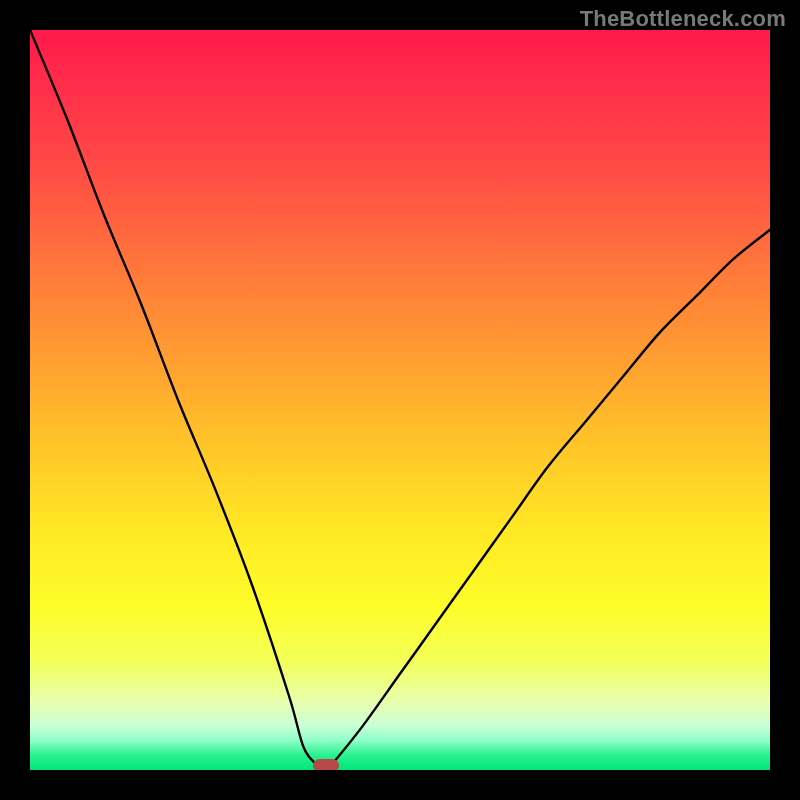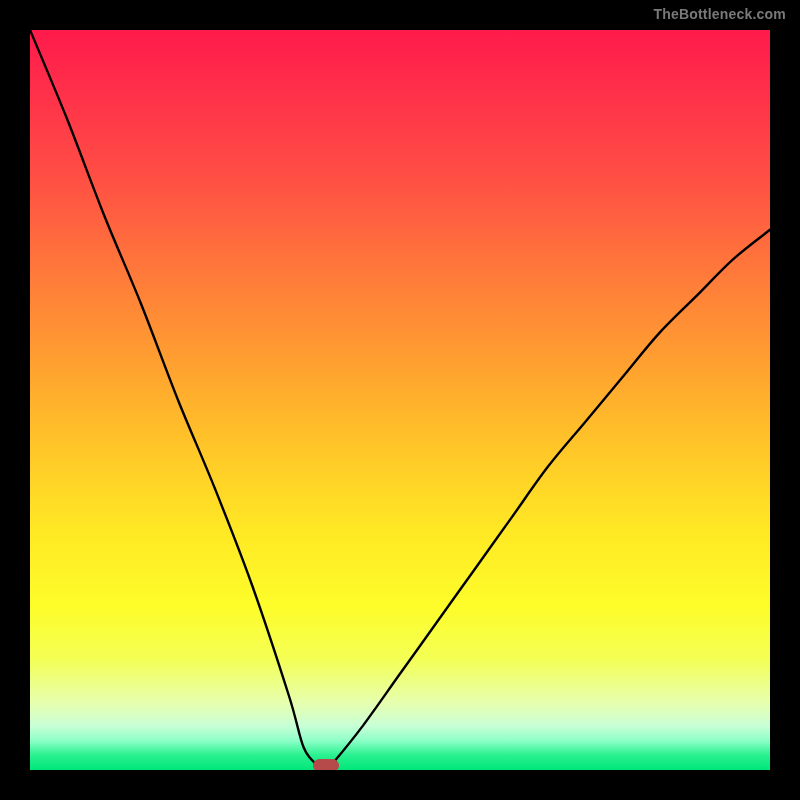--- a/index.html
+++ b/index.html
@@ -50,21 +50,21 @@
   }
   .marker {
     position: absolute;
     border-radius: 8px;
     background: #b64a4a;
   }
   .attribution {
     position: absolute;
     top: 6px;
     right: 14px;
-    font-size: 14px;
+    font-size: 22px;
     font-weight: 600;
     color: #797979;
     letter-spacing: 0.2px;
   }
   svg.curve {
     position: absolute;
     inset: 0;
   }
 </style>
 </head>

